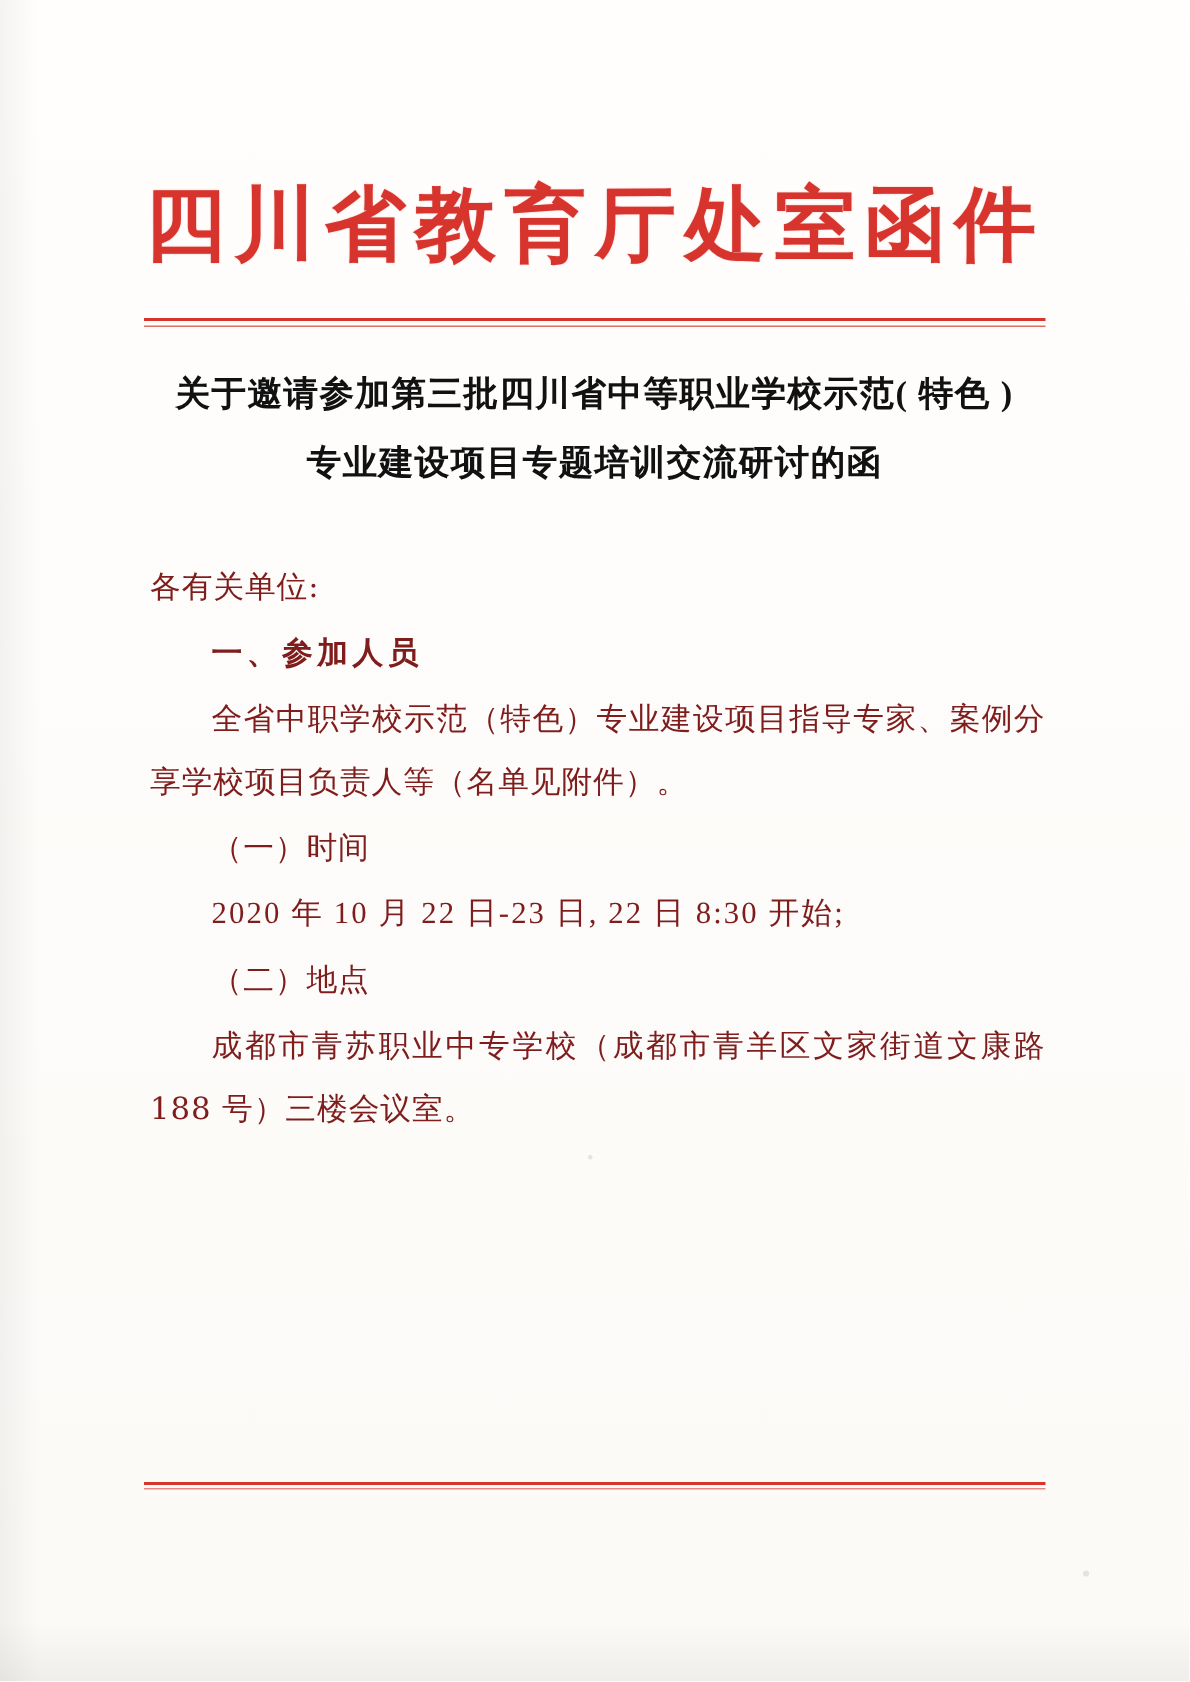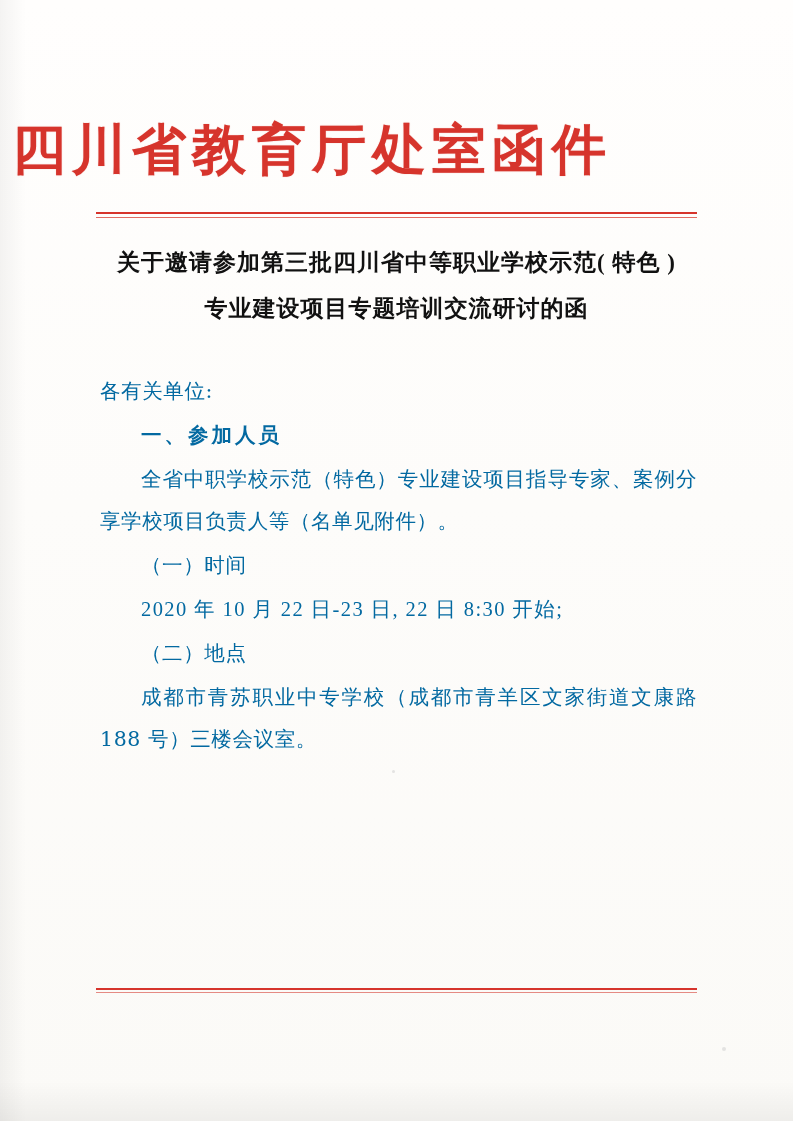--- a/index.html
+++ b/index.html
@@ -24,23 +24,23 @@
   .paper-tint {
     position: absolute;
     inset: 0;
     background: linear-gradient(180deg, #fffefd 0%, #fdfcfa 45%, #fbfaf7 100%);
     pointer-events: none;
   }
 
   .masthead {
     position: absolute;
     top: 120px;
-    left: 12px;
+    left: 0;
     right: 0;
-    text-align: left;
+    text-align: center;
   }
   .masthead-title {
     font-family: "DejaVu Serif", "Liberation Serif", serif;
     font-weight: bold;
     font-size: 54px;
     letter-spacing: 6px;
     color: #d6342c;
     line-height: 1.1;
     text-shadow: 0 0 1px rgba(214,52,44,0.45);
     white-space: nowrap;
@@ -84,21 +84,21 @@
   }
 
   .body-block {
     position: absolute;
     left: 100px;
     right: 96px;
     top: 370px;
     font-size: 20.5px;
     line-height: 42px;
     letter-spacing: 0.6px;
-    color: #0369a1;
+    color: #7f1d1d;
   }
   .p {
     margin: 0 0 2px 0;
     text-align: justify;
     text-justify: inter-ideograph;
   }
   .p.indent {
     text-indent: 2em;
   }
   .p.heading {

